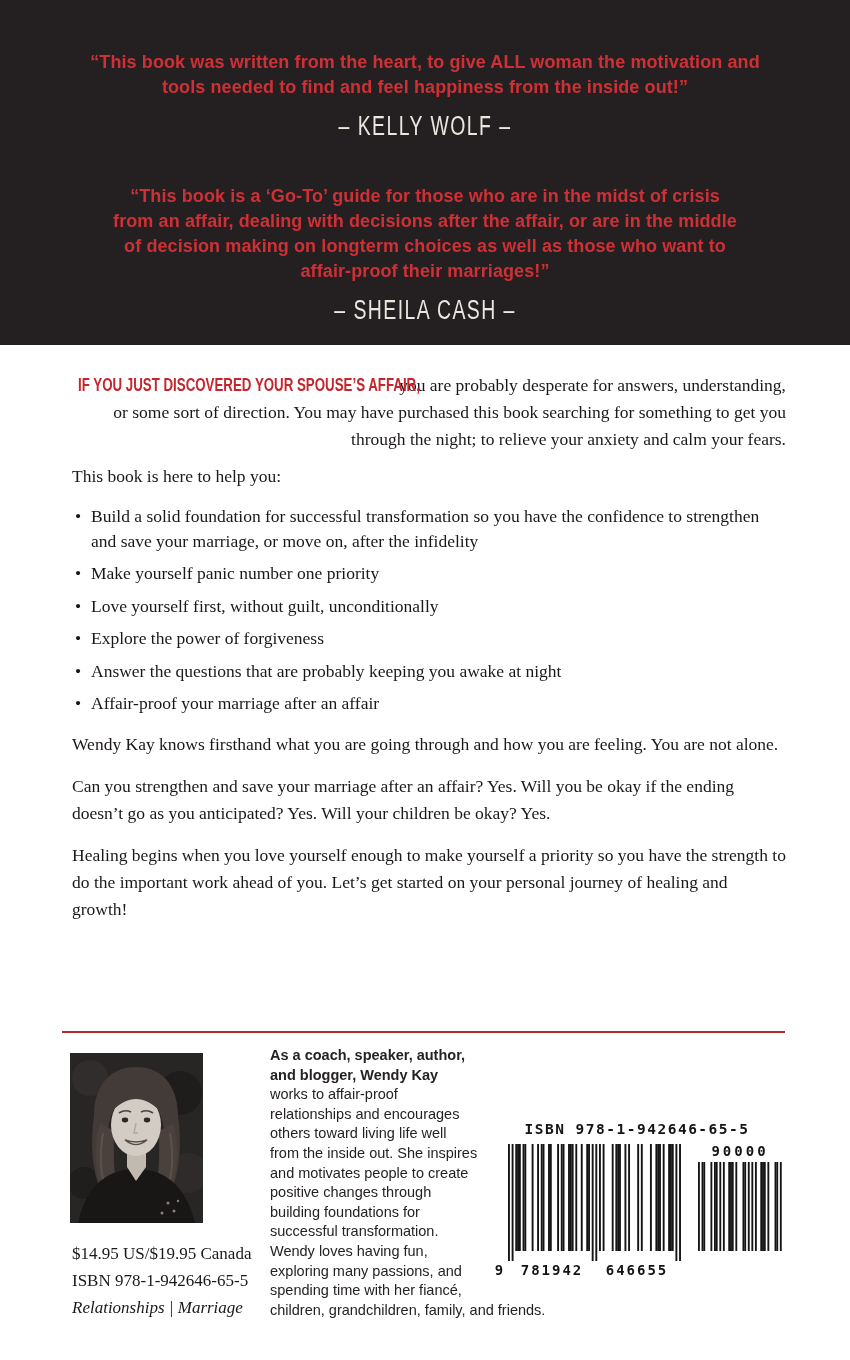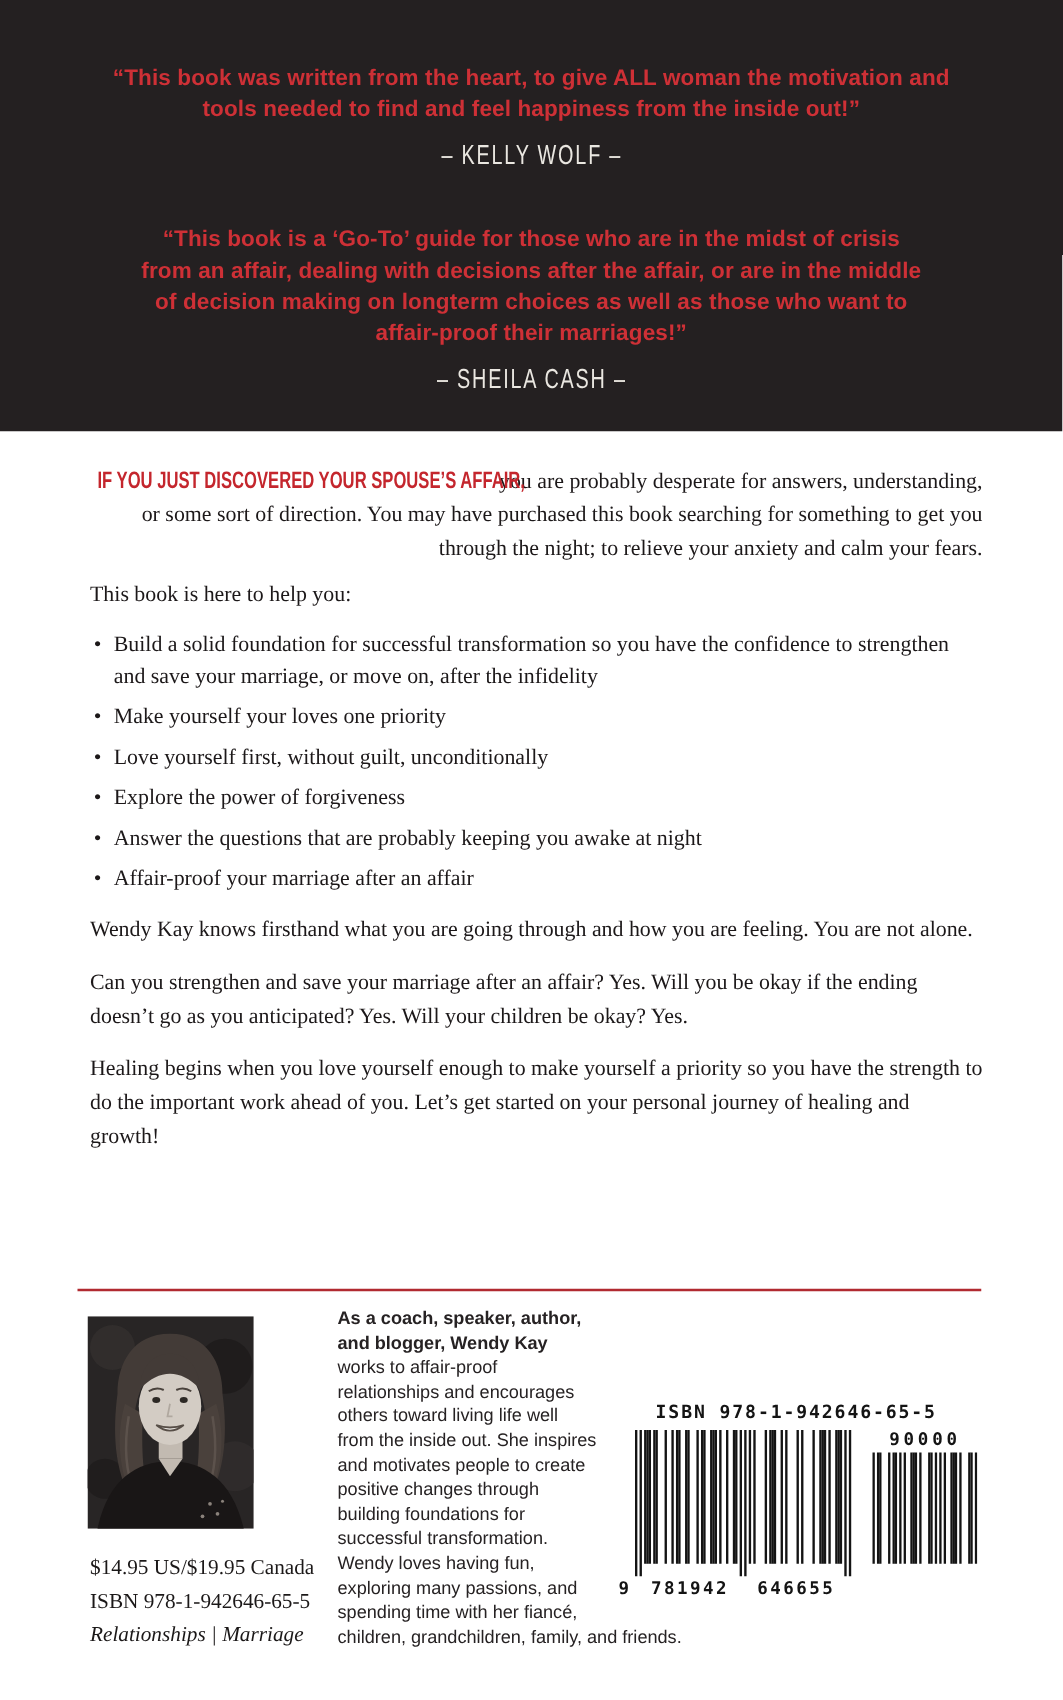--- a/index.html
+++ b/index.html
@@ -16,21 +16,21 @@
   body{background:#ffffff;font-family:"Liberation Serif",serif;}
   #page{position:relative;width:850px;height:1360px;background:#ffffff;overflow:hidden;padding-left:24px;}
 
   
   .dark-band{position:absolute;top:0;left:0;width:850px;height:345px;background:var(--dark-bg,#242021);}
   .quote{margin:0 auto;color:var(--quote-red,#ce3036);font-family:"Liberation Sans",sans-serif;
          font-weight:bold;font-size:18px;line-height:25px;text-align:center;letter-spacing:.1px;}
   .quote-1{padding-top:50px;width:692px;}
   .quote-2{margin-top:42px;width:632px;}
   .attribution{margin-top:11px;text-align:center;color:var(--attr-cream,#eae7e1);
-         font-family:"Liberation Sans",sans-serif;font-size:22px;letter-spacing:2px;white-space:nowrap;}
+         font-family:"Liberation Sans",sans-serif;font-size:27px;letter-spacing:2px;white-space:nowrap;}
   .attribution .condense{display:inline-block;transform:scaleX(.72);transform-origin:center;}
 
   
   .main-copy{position:absolute;top:345px;left:72px;width:714px;color:var(--body-ink,#1c1819);
          font-family:"Liberation Serif",serif;font-size:17.5px;line-height:27px;}
   .intro{margin:26px 0 0;text-align:right;}
   .lead-in{font-family:"Liberation Sans",sans-serif;font-weight:bold;color:var(--leadin-red,#c4262d);
          font-size:19px;letter-spacing:0;display:inline-block;transform:scaleX(.70);
          transform-origin:left center;margin-right:-172px;white-space:nowrap;}
   .help-line{margin:10px 0 0;}
@@ -72,21 +72,21 @@
     <div class="attribution">
       <span class="condense">– SHEILA CASH –</span>
     </div>
   </div>
 
   <div class="main-copy">
     <p class="intro"><span class="lead-in">IF YOU JUST DISCOVERED YOUR SPOUSE’S AFFAIR,</span><span> you are probably desperate for answers, understanding, or some sort of direction. You may have purchased this book searching for something to get you through the night; to relieve your anxiety and calm your fears.</span></p>
     <p class="help-line">This book is here to help you:</p>
     <ul class="benefits">
       <li>Build a solid foundation for successful transformation so you have the confidence to strengthen and save your marriage, or move on, after the infidelity</li>
-      <li>Make yourself your loves one priority</li>
+      <li>Make yourself panic number one priority</li>
       <li>Love yourself first, without guilt, unconditionally</li>
       <li>Explore the power of forgiveness</li>
       <li>Answer the questions that are probably keeping you awake at night</li>
       <li>Affair-proof your marriage after an affair</li>
     </ul>
     <p class="para">Wendy Kay knows firsthand what you are going through and how you are feeling. You are not alone.</p>
     <p class="para">Can you strengthen and save your marriage after an affair? Yes. Will you be okay if the ending doesn’t go as you anticipated? Yes. Will your children be okay? Yes.</p>
     <p class="para">Healing begins when you love yourself enough to make yourself a priority so you have the strength to do the important work ahead of you. Let’s get started on your personal journey of healing and growth!</p>
   </div>
 

